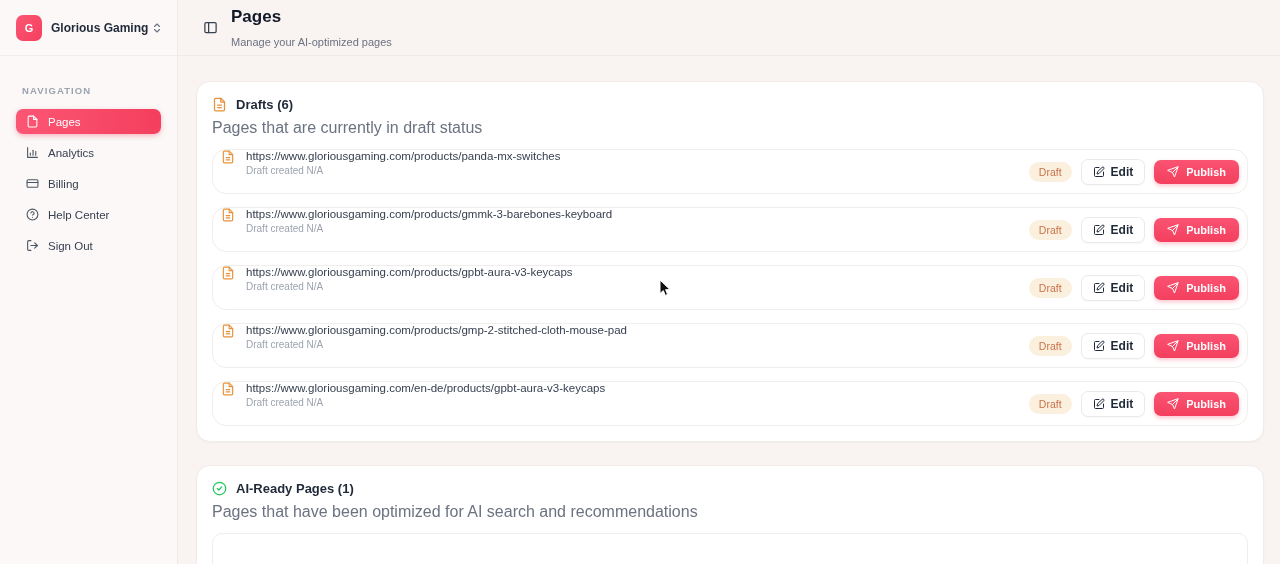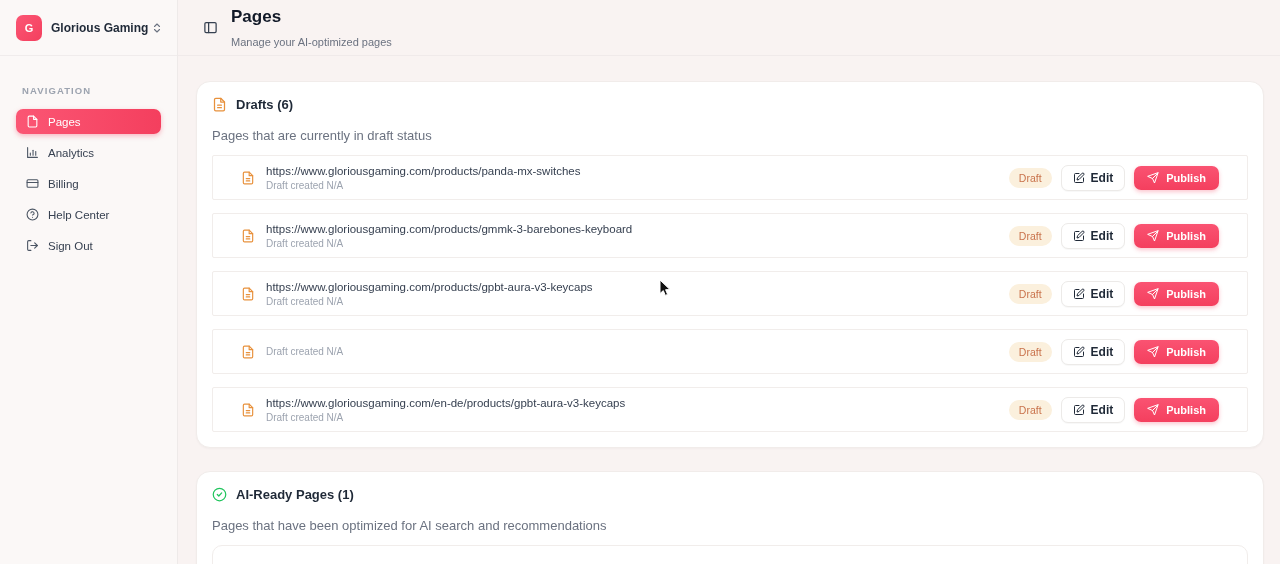--- a/index.html
+++ b/index.html
@@ -75,26 +75,26 @@
     border: 1px solid #f1ecea;
     border-radius: 14px;
     box-shadow: 0 1px 2px rgba(40,30,30,0.03);
     margin: 0 16px 0 18px;
     padding: 15px;
   }
   .card.drafts { margin-top: 25px; }
   .card.ai-ready { margin-top: 23px; height: 200px; overflow: hidden; }
   .card-header { display: flex; align-items: center; gap: 9px; }
   .card-title { font-size: 13px; font-weight: 700; color: #1f2937; }
-  .card-subtitle { font-size: 13px; color: #6b7280; margin-top: 16px; }
+  .card-subtitle { font-size: 16px; color: #6b7280; margin-top: 7px; }
 
   .rows { margin-top: 12px; display: flex; flex-direction: column; gap: 13px; }
   .page-row {
-    border: 1px solid #f1edeb; border-radius: 2px; background: #fff;
-    height: 45px; display: flex; align-items: center; padding: 0 28px; gap: 11px;
+    border: 1px solid #f1edeb; border-radius: 14px; background: #fff;
+    height: 45px; display: flex; padding: 0 8px; gap: 11px;
   }
   .row-text { display: flex; flex-direction: column; gap: 3px; }
   .row-url { font-size: 11.5px; color: #374151; }
   .row-meta { font-size: 10px; color: #9ca3af; }
   .row-actions { margin-left: auto; display: flex; align-items: center; gap: 9px; }
   .badge-draft {
     background: #fbf0dd; color: #c9734c;
     font-size: 10.5px; font-weight: 400;
     padding: 4px 10px; border-radius: 999px;
   }
@@ -328,20 +328,21 @@
         <div class="page-row">
     <span>
       <svg width="14" height="14" viewBox="0 0 24 24" fill="none" stroke="#e8913c" stroke-width="2" stroke-linecap="round" stroke-linejoin="round">
               <path d="M14 2H6a2 2 0 0 0-2 2v16a2 2 0 0 0 2 2h12a2 2 0 0 0 2-2V8z"></path>
               <path d="M14 2v6h6"></path>
               <path d="M9 13h6"></path>
               <path d="M9 17h6"></path>
             </svg>
     </span>
     <div class="row-text">
+      <span class="row-url">https://www.gloriousgaming.com/products/gmp-2-stitched-cloth-mouse-pad</span>
       <span class="row-meta">Draft created N/A</span>
     </div>
     <div class="row-actions">
       <span class="badge-draft">Draft</span>
       <button class="btn-edit">
         <span>
           <svg width="12" height="12" viewBox="0 0 24 24" fill="none" stroke="currentColor" stroke-width="2" stroke-linecap="round" stroke-linejoin="round">
                   <path d="M12 3H5a2 2 0 0 0-2 2v14a2 2 0 0 0 2 2h14a2 2 0 0 0 2-2v-7"></path>
                   <path d="M18.375 2.625a2.12 2.12 0 1 1 3 3L12 15l-4 1 1-4Z"></path>
                 </svg>

